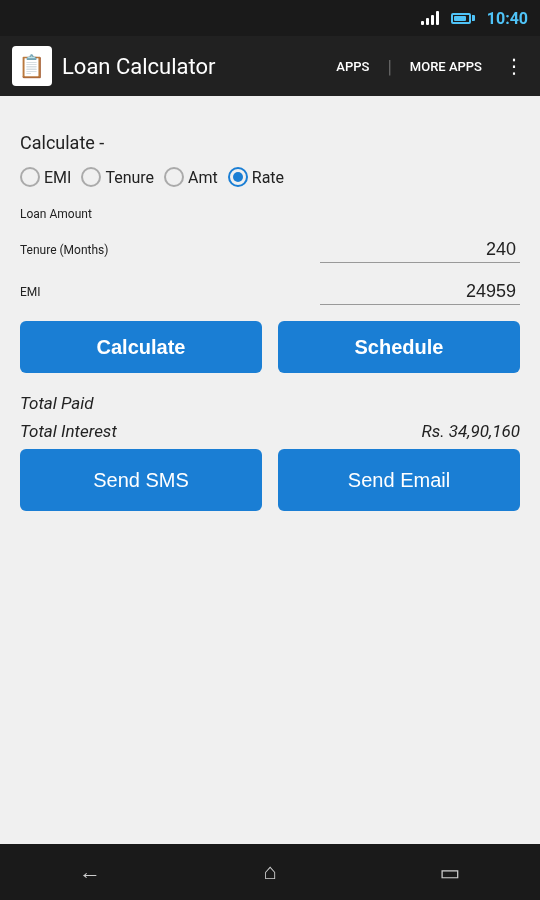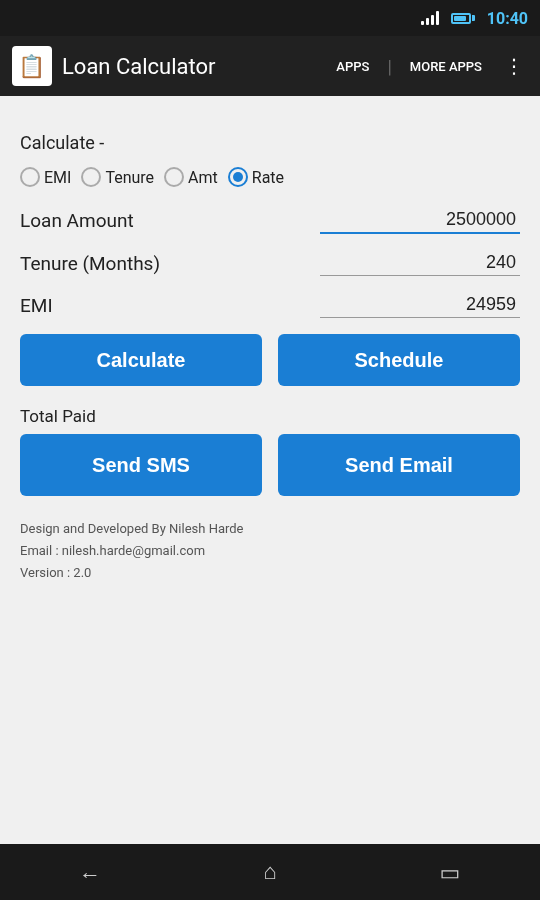--- a/index.html
+++ b/index.html
@@ -134,21 +134,21 @@
     }
 
     
     .field-row {
       display: flex;
       align-items: center;
       margin-bottom: 16px;
       justify-content: space-between;
     }
     .field-label {
-      font-size: 19px;
+      font-size: 12px;
       color: #222;
       flex: 0 0 auto;
     }
     .field-input-wrap {
       flex: 0 0 200px;
       border-bottom: 2px solid #1a7ed4;
     }
     .field-input-wrap.normal {
       border-bottom: 1px solid #999;
     }
@@ -177,20 +177,21 @@
       border-radius: 6px;
       color: #fff;
       font-size: 20px;
       font-weight: 700;
       cursor: pointer;
     }
 
     
     .results-section {
       margin-bottom: 4px;
+      font-style: italic;
     }
     .result-row {
       display: flex;
       justify-content: space-between;
       align-items: center;
       margin-bottom: 8px;
     }
     .result-label {
       font-size: 17px;
       color: #222;
@@ -207,21 +208,21 @@
       margin-bottom: 22px;
     }
     .send-btn {
       flex: 1;
       height: 62px;
       background: #1a7ed4;
       border: none;
       border-radius: 6px;
       color: #fff;
       font-size: 20px;
-      font-weight: 700;
+      font-weight: 400;
       cursor: pointer;
     }
 
     
     .footer-text {
       font-size: 13px;
       color: #555;
       line-height: 1.7;
     }
 
@@ -340,23 +341,20 @@
       <span class="radio-label">Amt</span>
     </div>
     <div class="radio-item">
       <div class="radio-circle selected"></div>
       <span class="radio-label">Rate</span>
     </div>
   </div>
 
   <div class="field-row">
     <span class="field-label">Loan Amount</span>
-    <div class="field-input-wrap">
-      <input class="field-input" type="text" value="2500000" style="">
-    </div>
   </div>
 
   <div class="field-row">
     <span class="field-label">Tenure (Months)</span>
     <div class="field-input-wrap normal">
       <input class="field-input" type="text" value="240" style="">
     </div>
   </div>
 
   <div class="field-row">
@@ -368,32 +366,31 @@
 
   <div class="buttons-row">
     <button class="action-btn">Calculate</button>
     <button class="action-btn">Schedule</button>
   </div>
 
   <div class="results-section">
     <div class="result-row">
       <span class="result-label">Total Paid</span>
     </div>
+    <div class="result-row">
+      <span class="result-label">Total Interest</span>
+      <span class="result-value">Rs. 34,90,160</span>
+    </div>
   </div>
 
   <div class="send-row">
     <button class="send-btn">Send SMS</button>
     <button class="send-btn">Send Email</button>
   </div>
 
-  <div class="footer-text">
-    <div>Design and Developed By Nilesh Harde</div>
-    <div>Email : nilesh.harde@gmail.com</div>
-    <div>Version : 2.0</div>
-  </div>
 
 </div>
 
 <div class="nav-bar">
   <div class="nav-btn">
     <span class="nav-icon">←</span>
   </div>
   <div class="nav-btn">
     <span class="nav-icon">⌂</span>
   </div>

